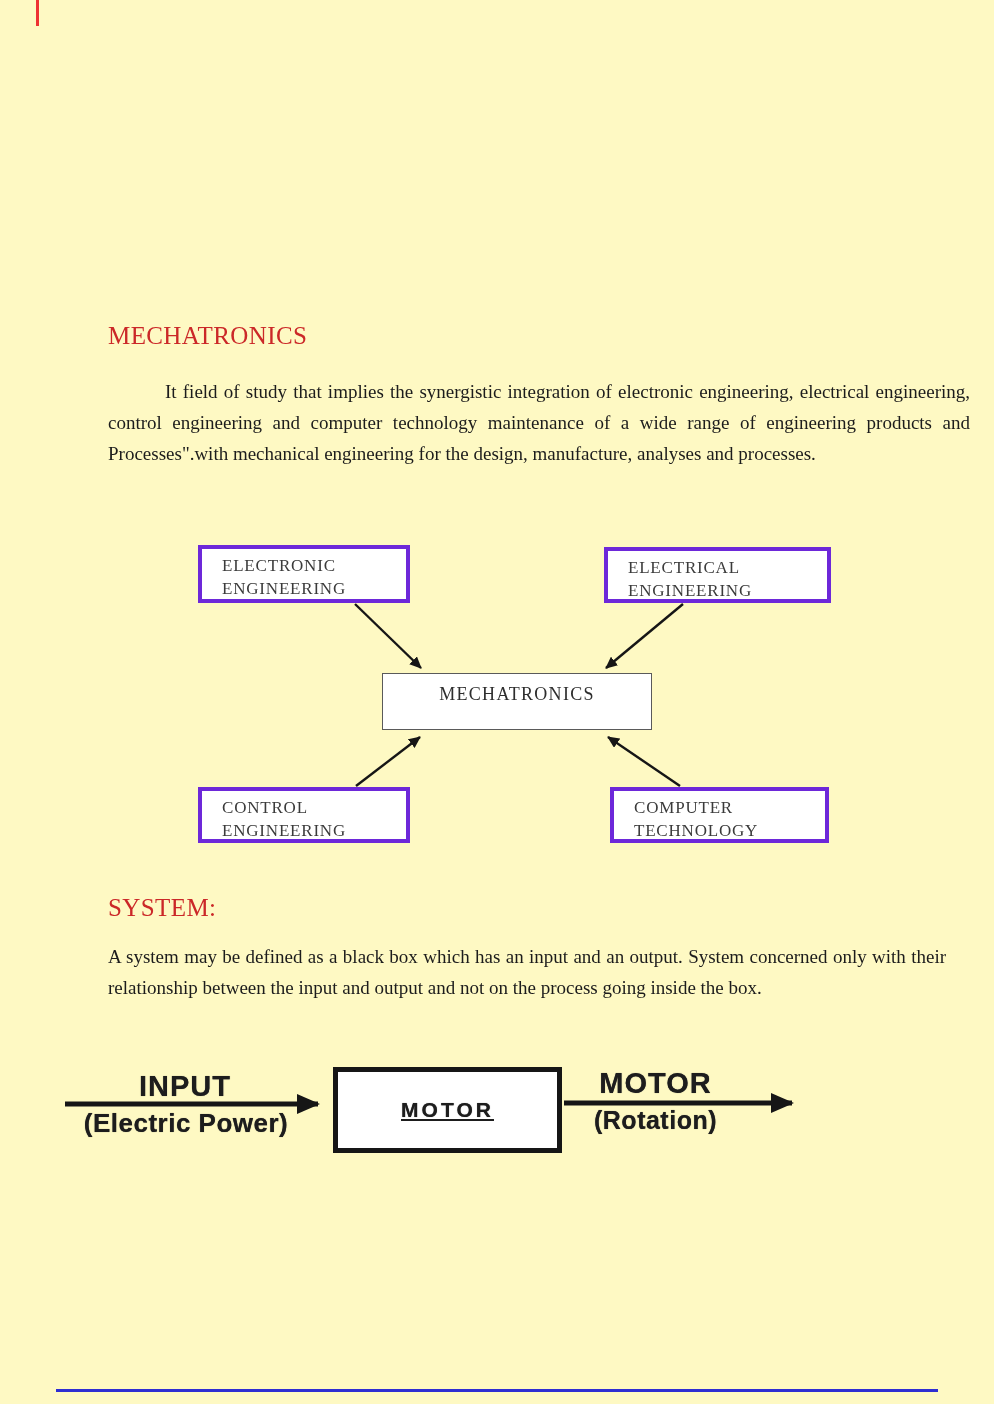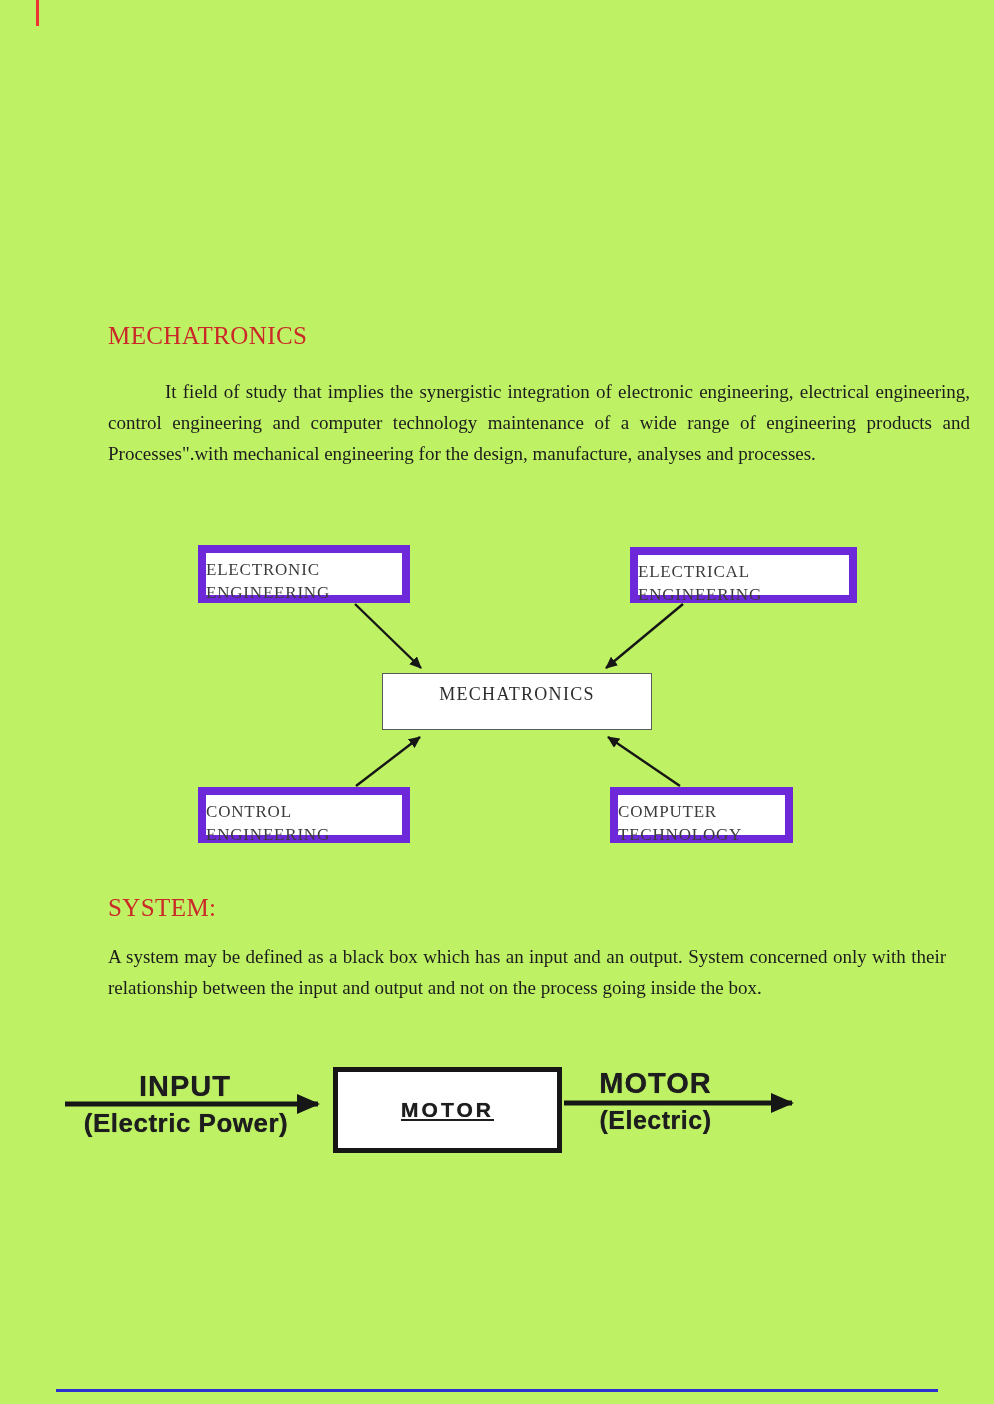--- a/index.html
+++ b/index.html
@@ -1,34 +1,34 @@
 <!DOCTYPE html>
 <html><head>
 <meta charset="utf-8">
 <style>
   html,body{margin:0;padding:0;background:#ffffff;}
   .page{
-    position:relative;width:994px;height:1404px;background:#bef264;overflow:hidden;
+    position:relative;width:994px;height:1404px;background:#fef9c3;overflow:hidden;
     font-family:"Liberation Serif", serif;color:#1f1f1f;
   }
   .abs{position:absolute;}
   
   .red-heading{
     color:#cb2828;font-size:25px;font-weight:500;letter-spacing:.4px;white-space:nowrap;
   }
   
   .para{
     font-size:19px;line-height:31px;text-align:justify;color:#1c1c1c;
   }
   .para.indent{text-indent:57px;}
   
   .dbox{
-    position:absolute;border:8px solid #6d28d9;background:#fff;box-sizing:border-box;
+    position:absolute;border:4px solid #6d28d9;background:#fff;box-sizing:border-box;
     font-size:17px;line-height:23px;letter-spacing:.8px;color:#3b3b3b;
-    padding:5px 4px 0 0;
+    padding:5px 4px 0 20px;
   }
   .dbox.center-box{
     border:1.6px solid #5a5a5a;text-align:center;padding:9px 0 0 0;
     font-size:18px;letter-spacing:1.3px;color:#2e2e2e;
   }
   svg.overlay{position:absolute;left:0;top:0;pointer-events:none;}
   
   .scanfont{
     font-family:"Liberation Sans", sans-serif;font-weight:700;color:#1d1d1d;
     text-shadow:0 0 .7px #333;
@@ -53,35 +53,35 @@
 
   <div class="abs red-heading" style="left:108px;top:322px;">MECHATRONICS</div>
 
   <div class="abs para indent" style="left:108px;top:376px;width:862px;">It field of study that implies the synergistic integration of electronic engineering, electrical engineering, control engineering and computer technology maintenance of a wide range of engineering products and Processes".with mechanical engineering for the design, manufacture, analyses and processes.</div>
 
   <div class="dbox" style="left:198px;top:545px;width:212px;height:58px;">
     <div>ELECTRONIC</div>
     <div>ENGINEERING</div>
   </div>
 
-  <div class="dbox" style="left:630px;top:547px;width:227px;height:56px;">
+  <div class="dbox" style="left:604px;top:547px;width:227px;height:56px;">
     <div>ELECTRICAL</div>
     <div>ENGINEERING</div>
   </div>
 
   <div class="dbox center-box" style="left:382px;top:673px;width:270px;height:57px;">
     <div>MECHATRONICS</div>
   </div>
 
   <div class="dbox" style="left:198px;top:787px;width:212px;height:56px;">
     <div>CONTROL</div>
     <div>ENGINEERING</div>
   </div>
 
-  <div class="dbox" style="left:610px;top:787px;width:183px;height:56px;">
+  <div class="dbox" style="left:610px;top:787px;width:219px;height:56px;">
     <div>COMPUTER</div>
     <div>TECHNOLOGY</div>
   </div>
 
   <svg class="overlay" width="994" height="1404" viewBox="0 0 994 1404">
     <defs>
       <marker id="ah-s" markerUnits="userSpaceOnUse" markerWidth="13" markerHeight="11" refX="11" refY="5.5" orient="auto">
         <path d="M0,0 L12,5.5 L0,11 z" fill="#161616"></path>
       </marker>
       <marker id="ah-l" markerUnits="userSpaceOnUse" markerWidth="24" markerHeight="20" refX="21" refY="10" orient="auto">
@@ -101,16 +101,16 @@
   <div class="abs para" style="left:108px;top:941px;width:838px;">A system may be defined as a black box which has an input and an output. System concerned only with their relationship between the input and output and not on the process going inside the box.</div>
 
   <div class="abs scanfont flow-label" style="left:100px;top:1070px;width:170px;">INPUT</div>
   <div class="abs scanfont flow-sub" style="left:66px;top:1108px;width:240px;">(Electric Power)</div>
 
   <div class="motor-box">
     <span class="scanfont motor-label">MOTOR</span>
   </div>
 
   <div class="abs scanfont flow-label" style="left:583px;top:1067px;width:145px;">MOTOR</div>
-  <div class="abs scanfont flow-sub" style="left:588px;top:1106px;width:135px;font-size:25px;">(Electric)</div>
+  <div class="abs scanfont flow-sub" style="left:588px;top:1106px;width:135px;font-size:25px;">(Rotation)</div>
 
 
 </div>
 
 </body></html>

